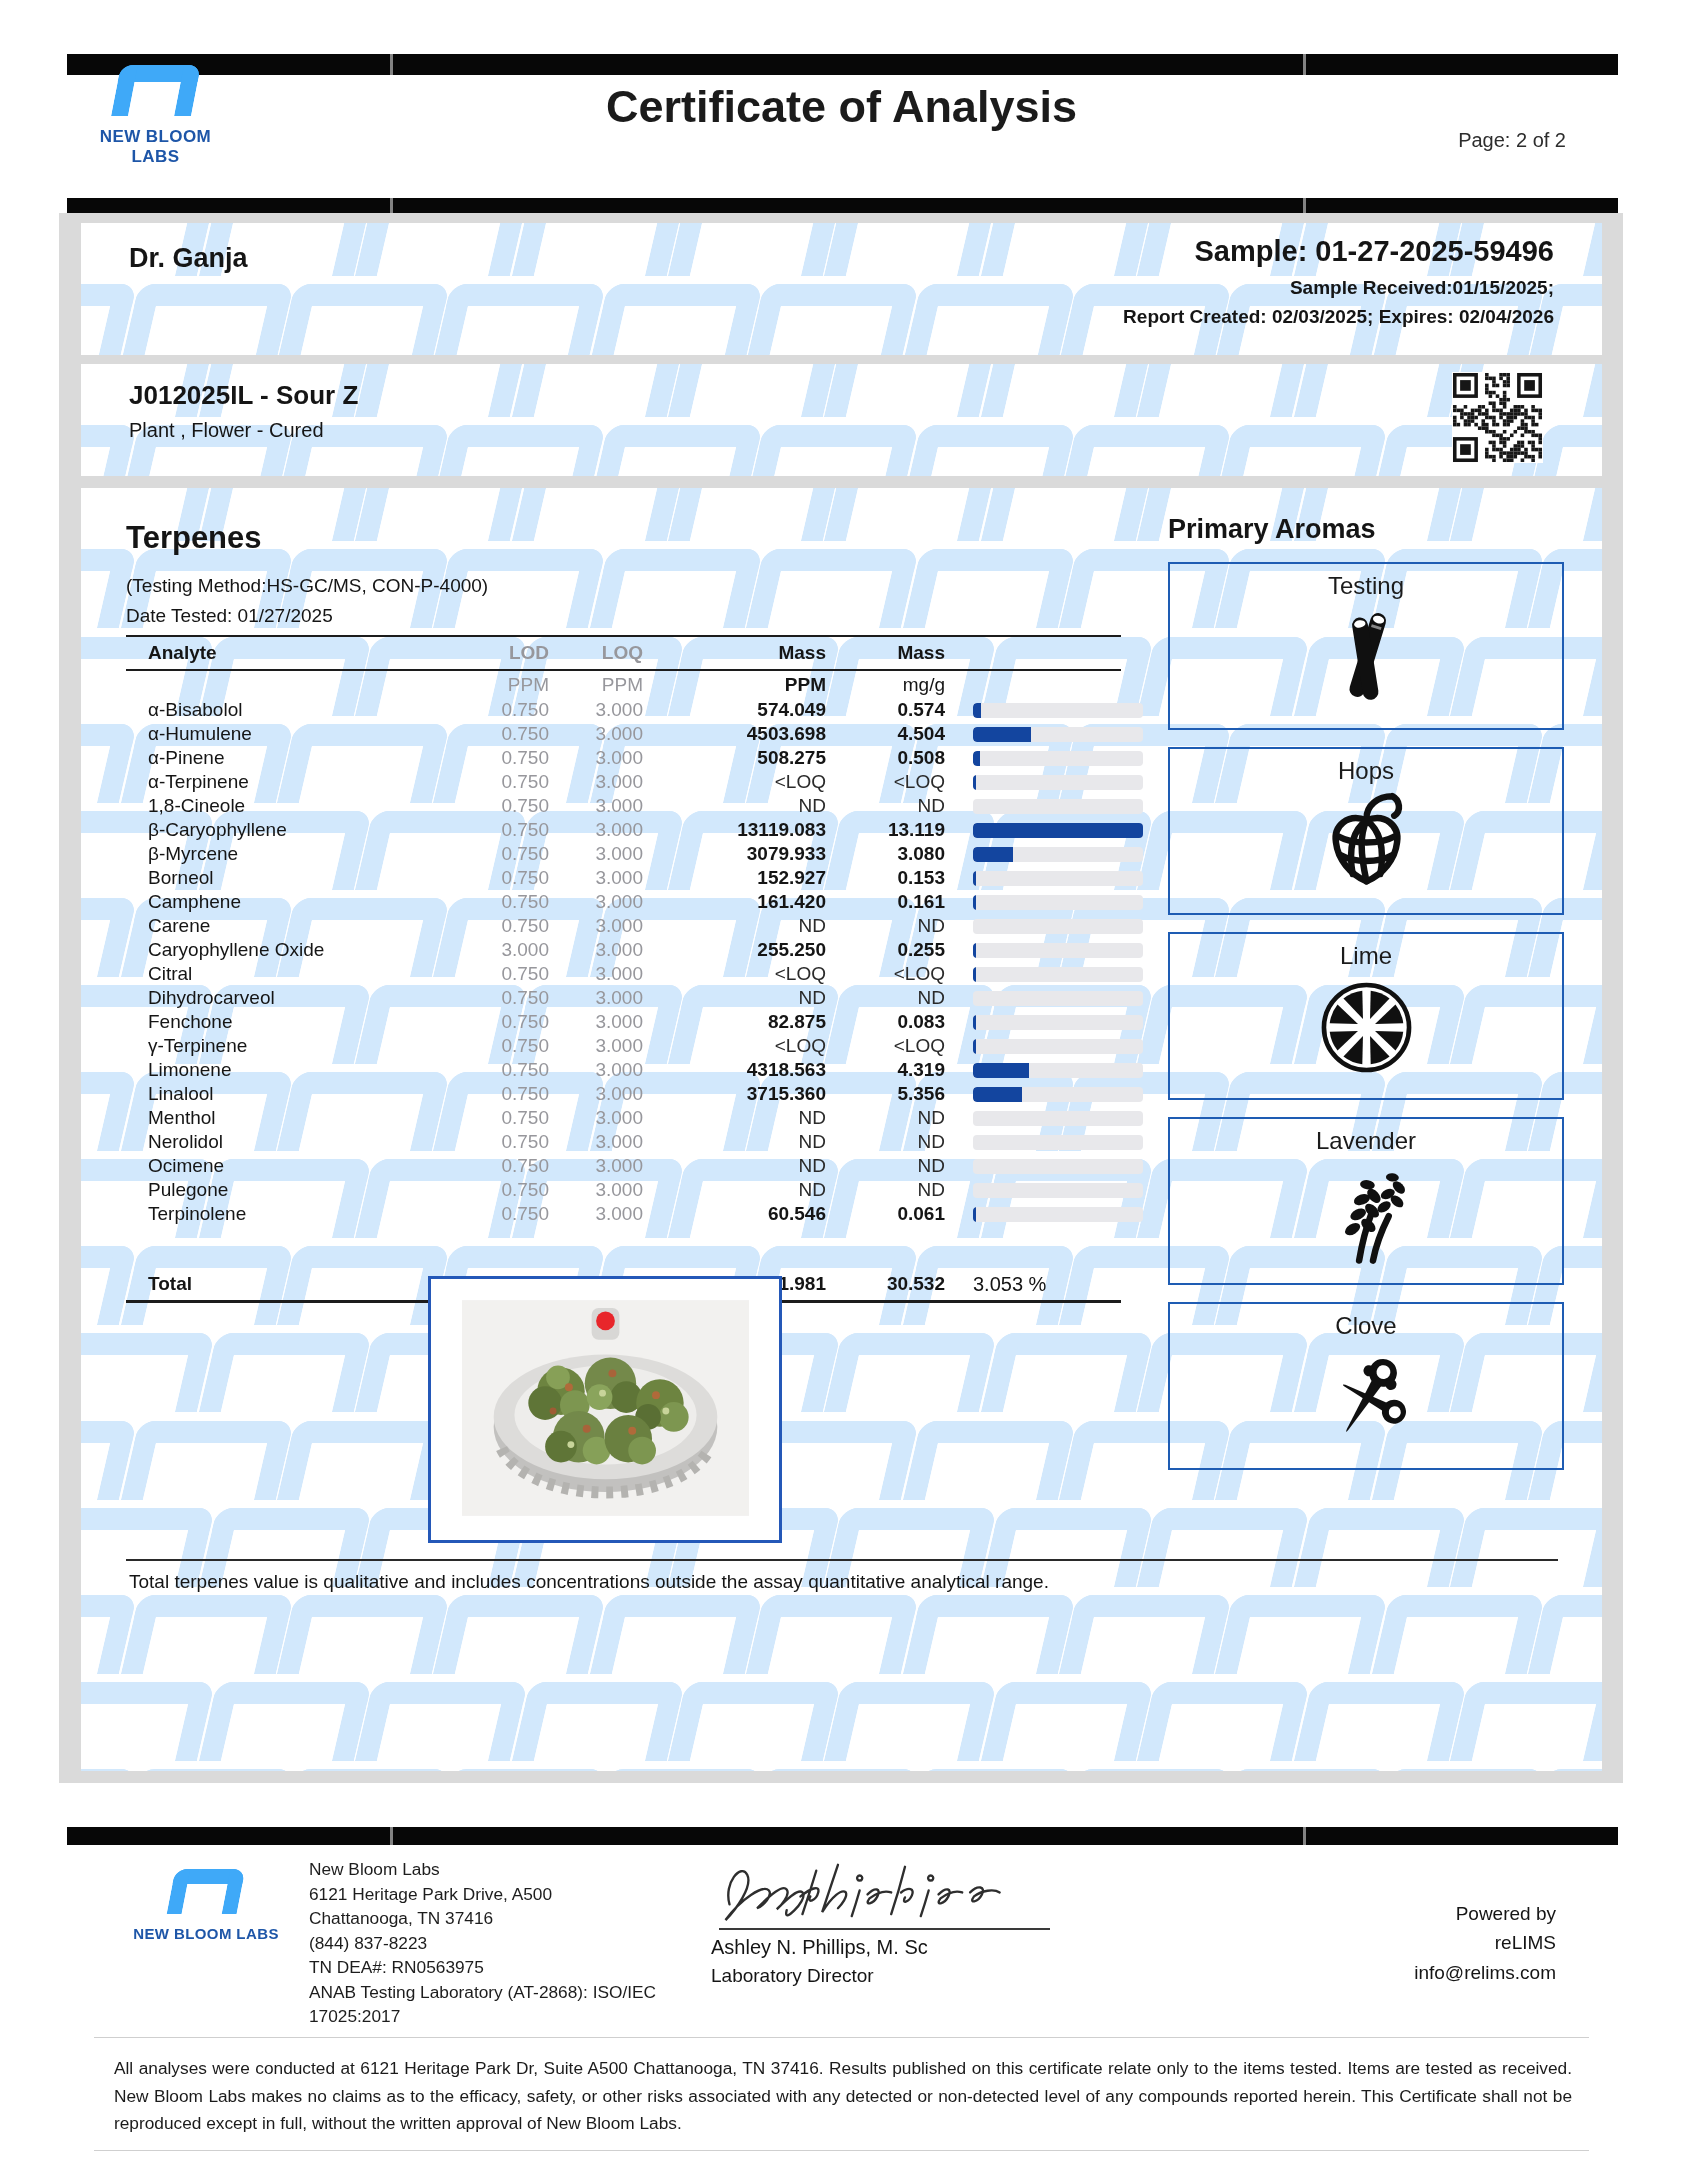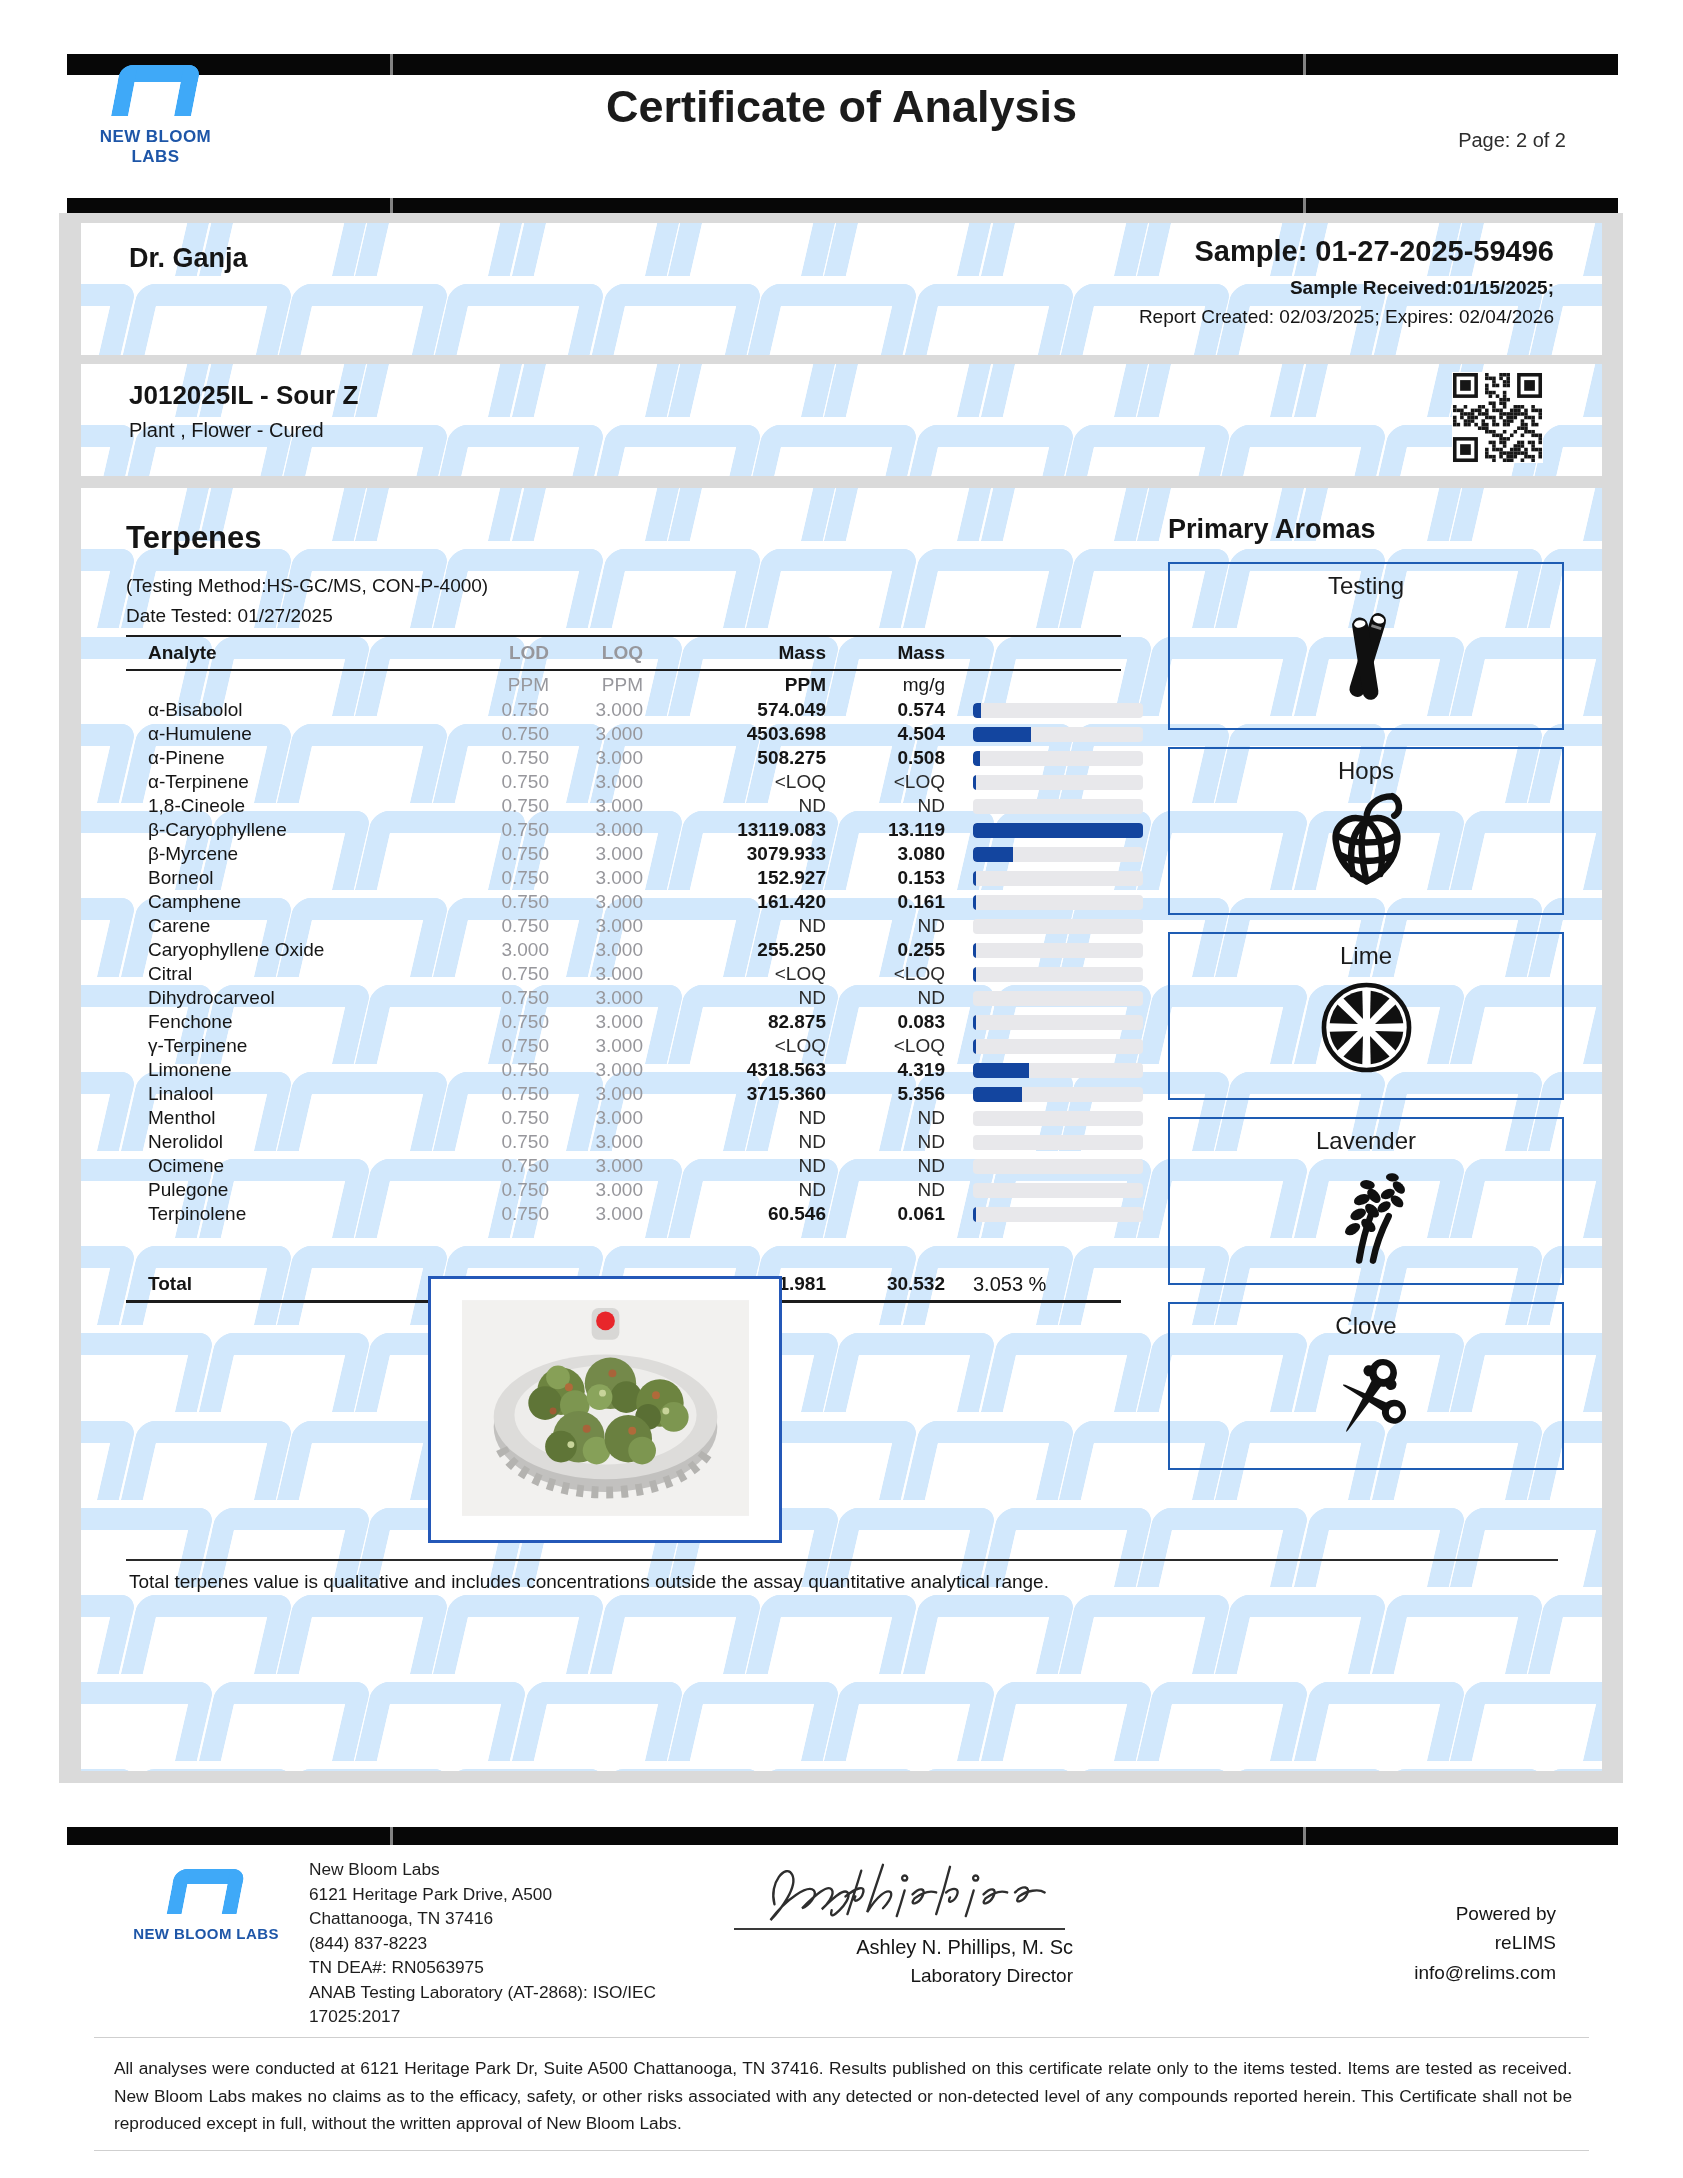--- a/index.html
+++ b/index.html
@@ -33,21 +33,21 @@
   #card-sample{top:151px;height:112px;}
   #card-main{top:275px;height:1283px;}
   .wm{position:absolute;inset:0;z-index:0;pointer-events:none;}
   .wm-n{position:absolute;width:111px;height:57px;border:22px solid #d2e8fc;border-bottom:none;
     border-radius:16px 16px 0 0;transform:skewX(-13deg);}
   .card > .ct{position:absolute;z-index:1;}
   
   #client-name{left:48px;top:20px;font-size:27px;font-weight:bold;}
   #sample-number{right:48px;top:12px;font-size:29px;font-weight:bold;}
   #sample-received{right:48px;top:54px;font-size:19px;font-weight:bold;}
-  #report-created{right:48px;top:83px;font-size:19px;font-weight:normal;}
+  #report-created{right:48px;top:83px;font-size:19px;font-weight:bold;}
   
   #batch-id{left:48px;top:16px;font-size:26px;font-weight:bold;}
   #sample-type{left:48px;top:55px;font-size:20px;}
   #qr{right:59px;top:8px;width:91px;height:91px;background:#fff;}
   
   #terp-heading{left:45px;top:32px;font-size:31px;font-weight:bold;}
   #terp-method{left:45px;top:87px;font-size:19px;}
   #terp-date{left:45px;top:117px;font-size:19px;}
   #terp-table{left:45px;top:147px;width:995px;font-size:19px;}
   .rule{border-top:2px solid #1c1c1c;}
@@ -78,21 +78,21 @@
   
   #aromas{left:1087px;top:26px;width:396px;}
   #aromas-title{text-align:left;font-size:27px;font-weight:bold;}
   .aroma-box{margin-top:17px;height:164px;border:2px solid #1e5cb3;text-align:center;background:transparent;}
   .aroma-label{margin-top:8px;font-size:24px;color:#1b1b1b;}
   .aroma-icon{margin-top:2px;}
   .aroma-icon svg{height:111px;}
   
   #f-logo{left:127px;top:1869px;width:158px;}
   #f-info{left:309px;top:1857px;width:376px;font-size:17.3px;line-height:1.42;color:#1d1d1d;}
-  #f-sig{left:726px;top:1853px;width:347px;text-align:right;}
+  #f-sig{left:711px;top:1853px;width:347px;text-align:left;}
   #sig-line{border-top:2px solid #3a3a3a;margin:0 8px;}
   #signer-name{font-size:20px;margin-top:6px;}
   #signer-title{font-size:19px;margin-top:6px;}
   #f-power{right:127px;top:1899px;text-align:right;font-size:19px;line-height:1.55;}
   .hairline{position:absolute;left:94px;right:94px;border-top:1px solid #cfcfcf;}
   #hr-a{top:2037px;} #hr-b{top:2150px;}
   #disclaimer{left:114px;right:111px;top:2055px;font-size:17.3px;line-height:1.6;color:#1b1b1b;text-align:justify;}
 </style>
 </head>
 <body>

